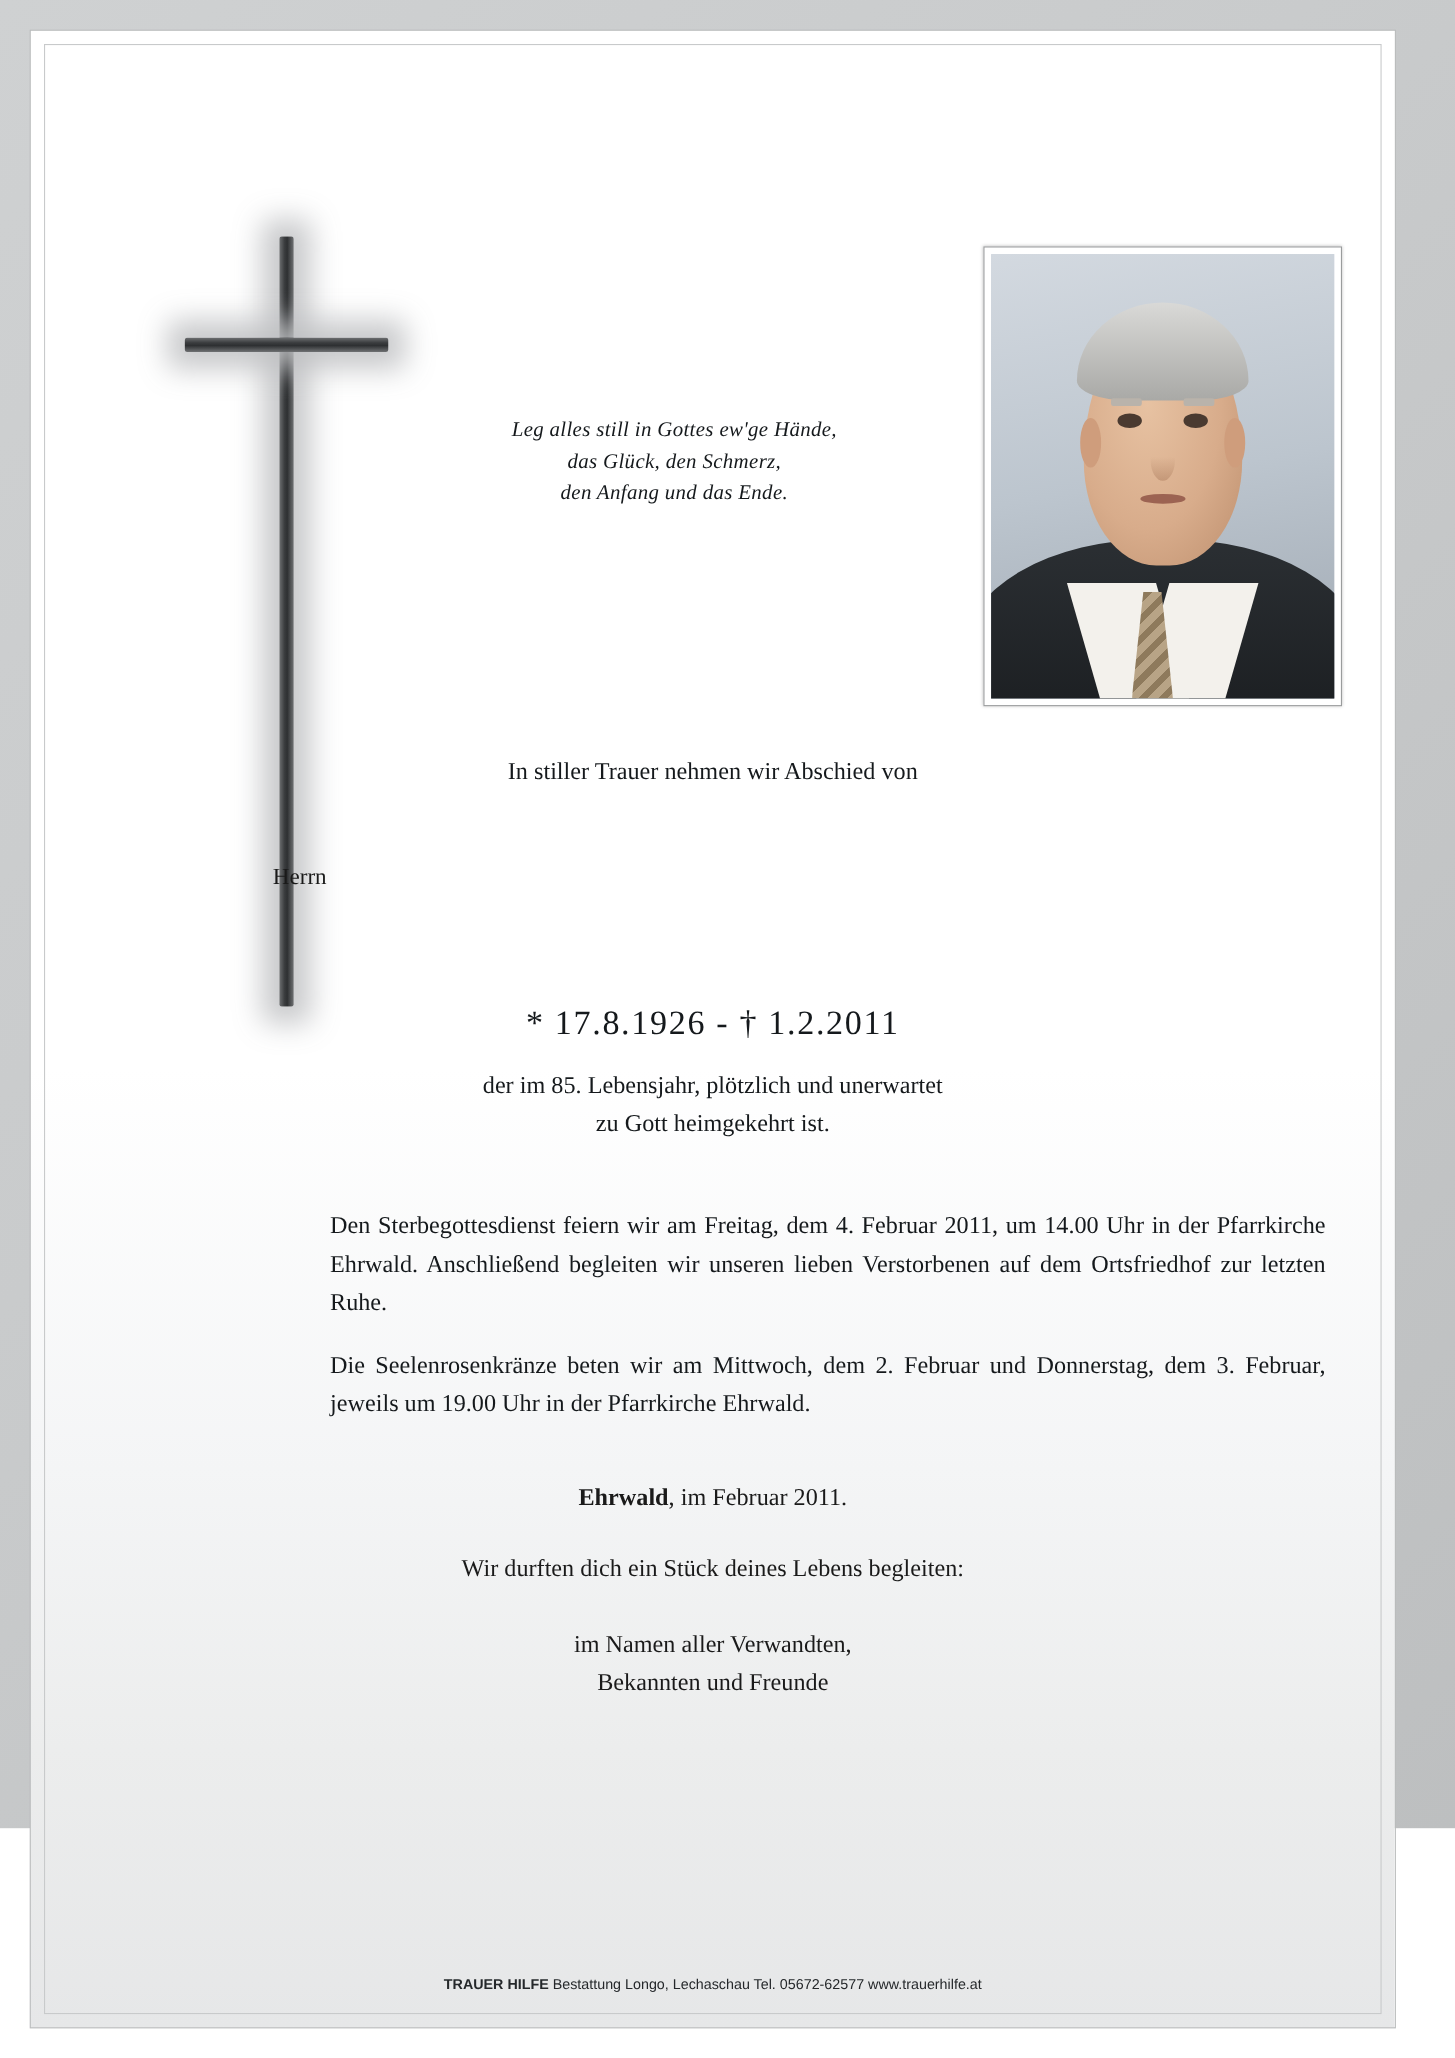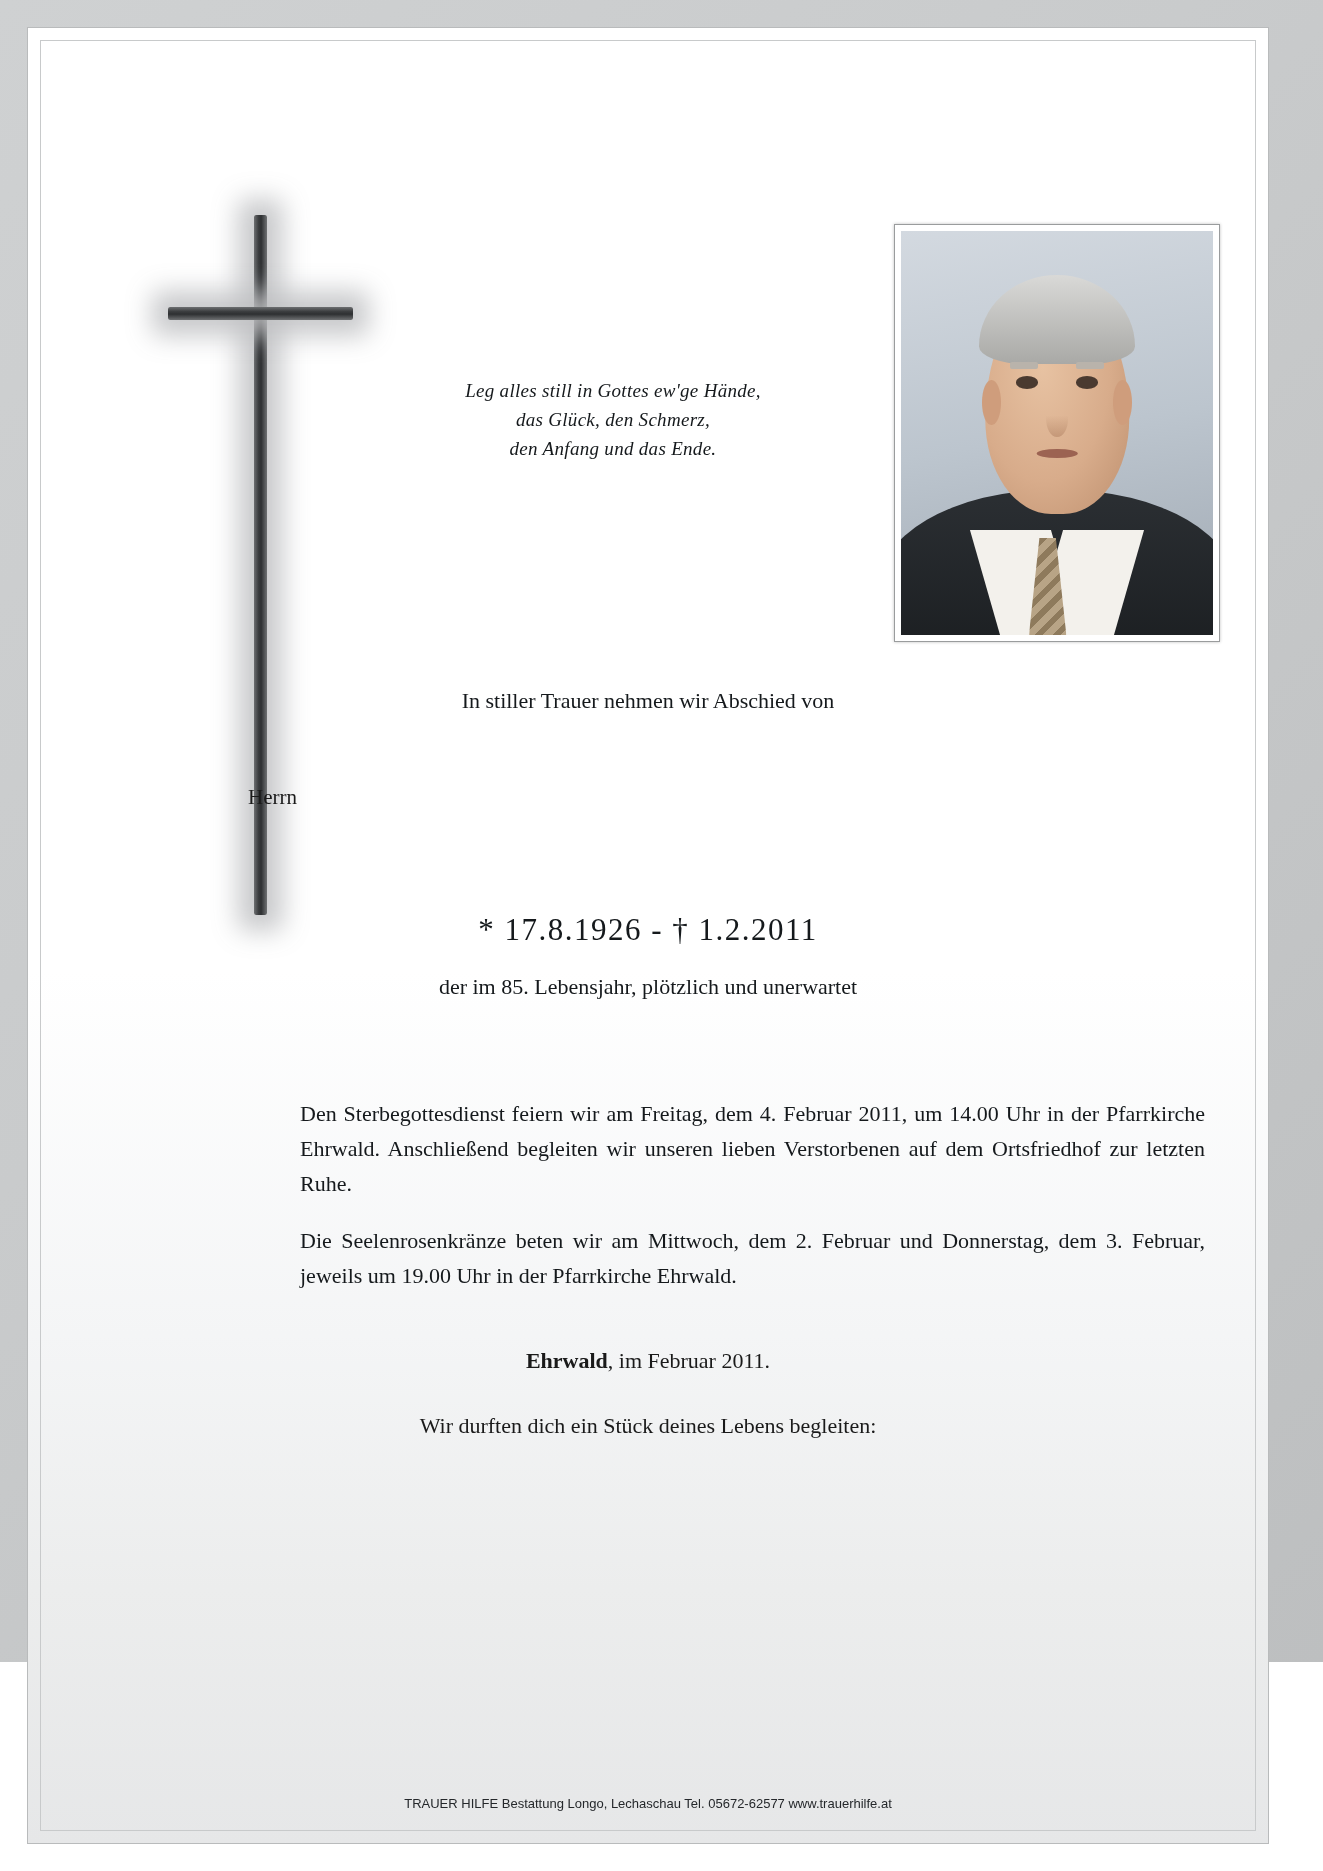--- a/index.html
+++ b/index.html
@@ -312,21 +312,21 @@
   .footer {
     position: absolute;
     left: 40px;
     bottom: 32px;
     width: 1160px;
     text-align: center;
     font-family: "Liberation Sans", sans-serif;
     font-size: 13px;
     color: #25282b;
   }
-  .footer b { font-weight: 400; margin-top: 18px; }
+  .footer b { font-weight: 700; margin-top: 18px; }
 </style>
 </head>
 <body>
 
 <div class="page">
   <div class="card">
     <div class="card-inner-border"></div>
 
     <div class="cross-wrap">
       <div class="cross-vert"></div>
@@ -358,30 +358,35 @@
       <div>Leg alles still in Gottes ew'ge Hände,</div>
       <div>das Glück, den Schmerz,</div>
       <div>den Anfang und das Ende.</div>
     </div>
 
     <div class="intro">In stiller Trauer nehmen wir Abschied von</div>
     <div class="herr">Herrn</div>
     <div class="dates">* 17.8.1926 - † 1.2.2011</div>
     <div class="subline">
       <div>der im 85. Lebensjahr, plötzlich und unerwartet</div>
+      <div>zu Gott heimgekehrt ist.</div>
     </div>
 
     <div class="para-block">
       <p class="para">Den Sterbegottesdienst feiern wir am Freitag, dem 4. Februar 2011, um 14.00 Uhr in der Pfarrkirche Ehrwald. Anschließend begleiten wir unseren lieben Verstorbenen auf dem Ortsfriedhof zur letzten Ruhe.</p>
       <p class="para">Die Seelenrosenkränze beten wir am Mittwoch, dem 2. Februar und Donnerstag, dem 3. Februar, jeweils um 19.00 Uhr in der Pfarrkirche Ehrwald.</p>
     </div>
 
     <div class="place-line">
       <b>Ehrwald</b><span>, im Februar 2011.</span>
     </div>
     <div class="accompany">Wir durften dich ein Stück deines Lebens begleiten:</div>
+    <div class="closing">
+      <div>im Namen aller Verwandten,</div>
+      <div>Bekannten und Freunde</div>
+    </div>
 
     <div class="footer">
       <b>TRAUER HILFE</b><span> Bestattung Longo, Lechaschau Tel. 05672-62577 www.trauerhilfe.at</span>
     </div>
 
   </div>
 </div>
 
 </body></html>

